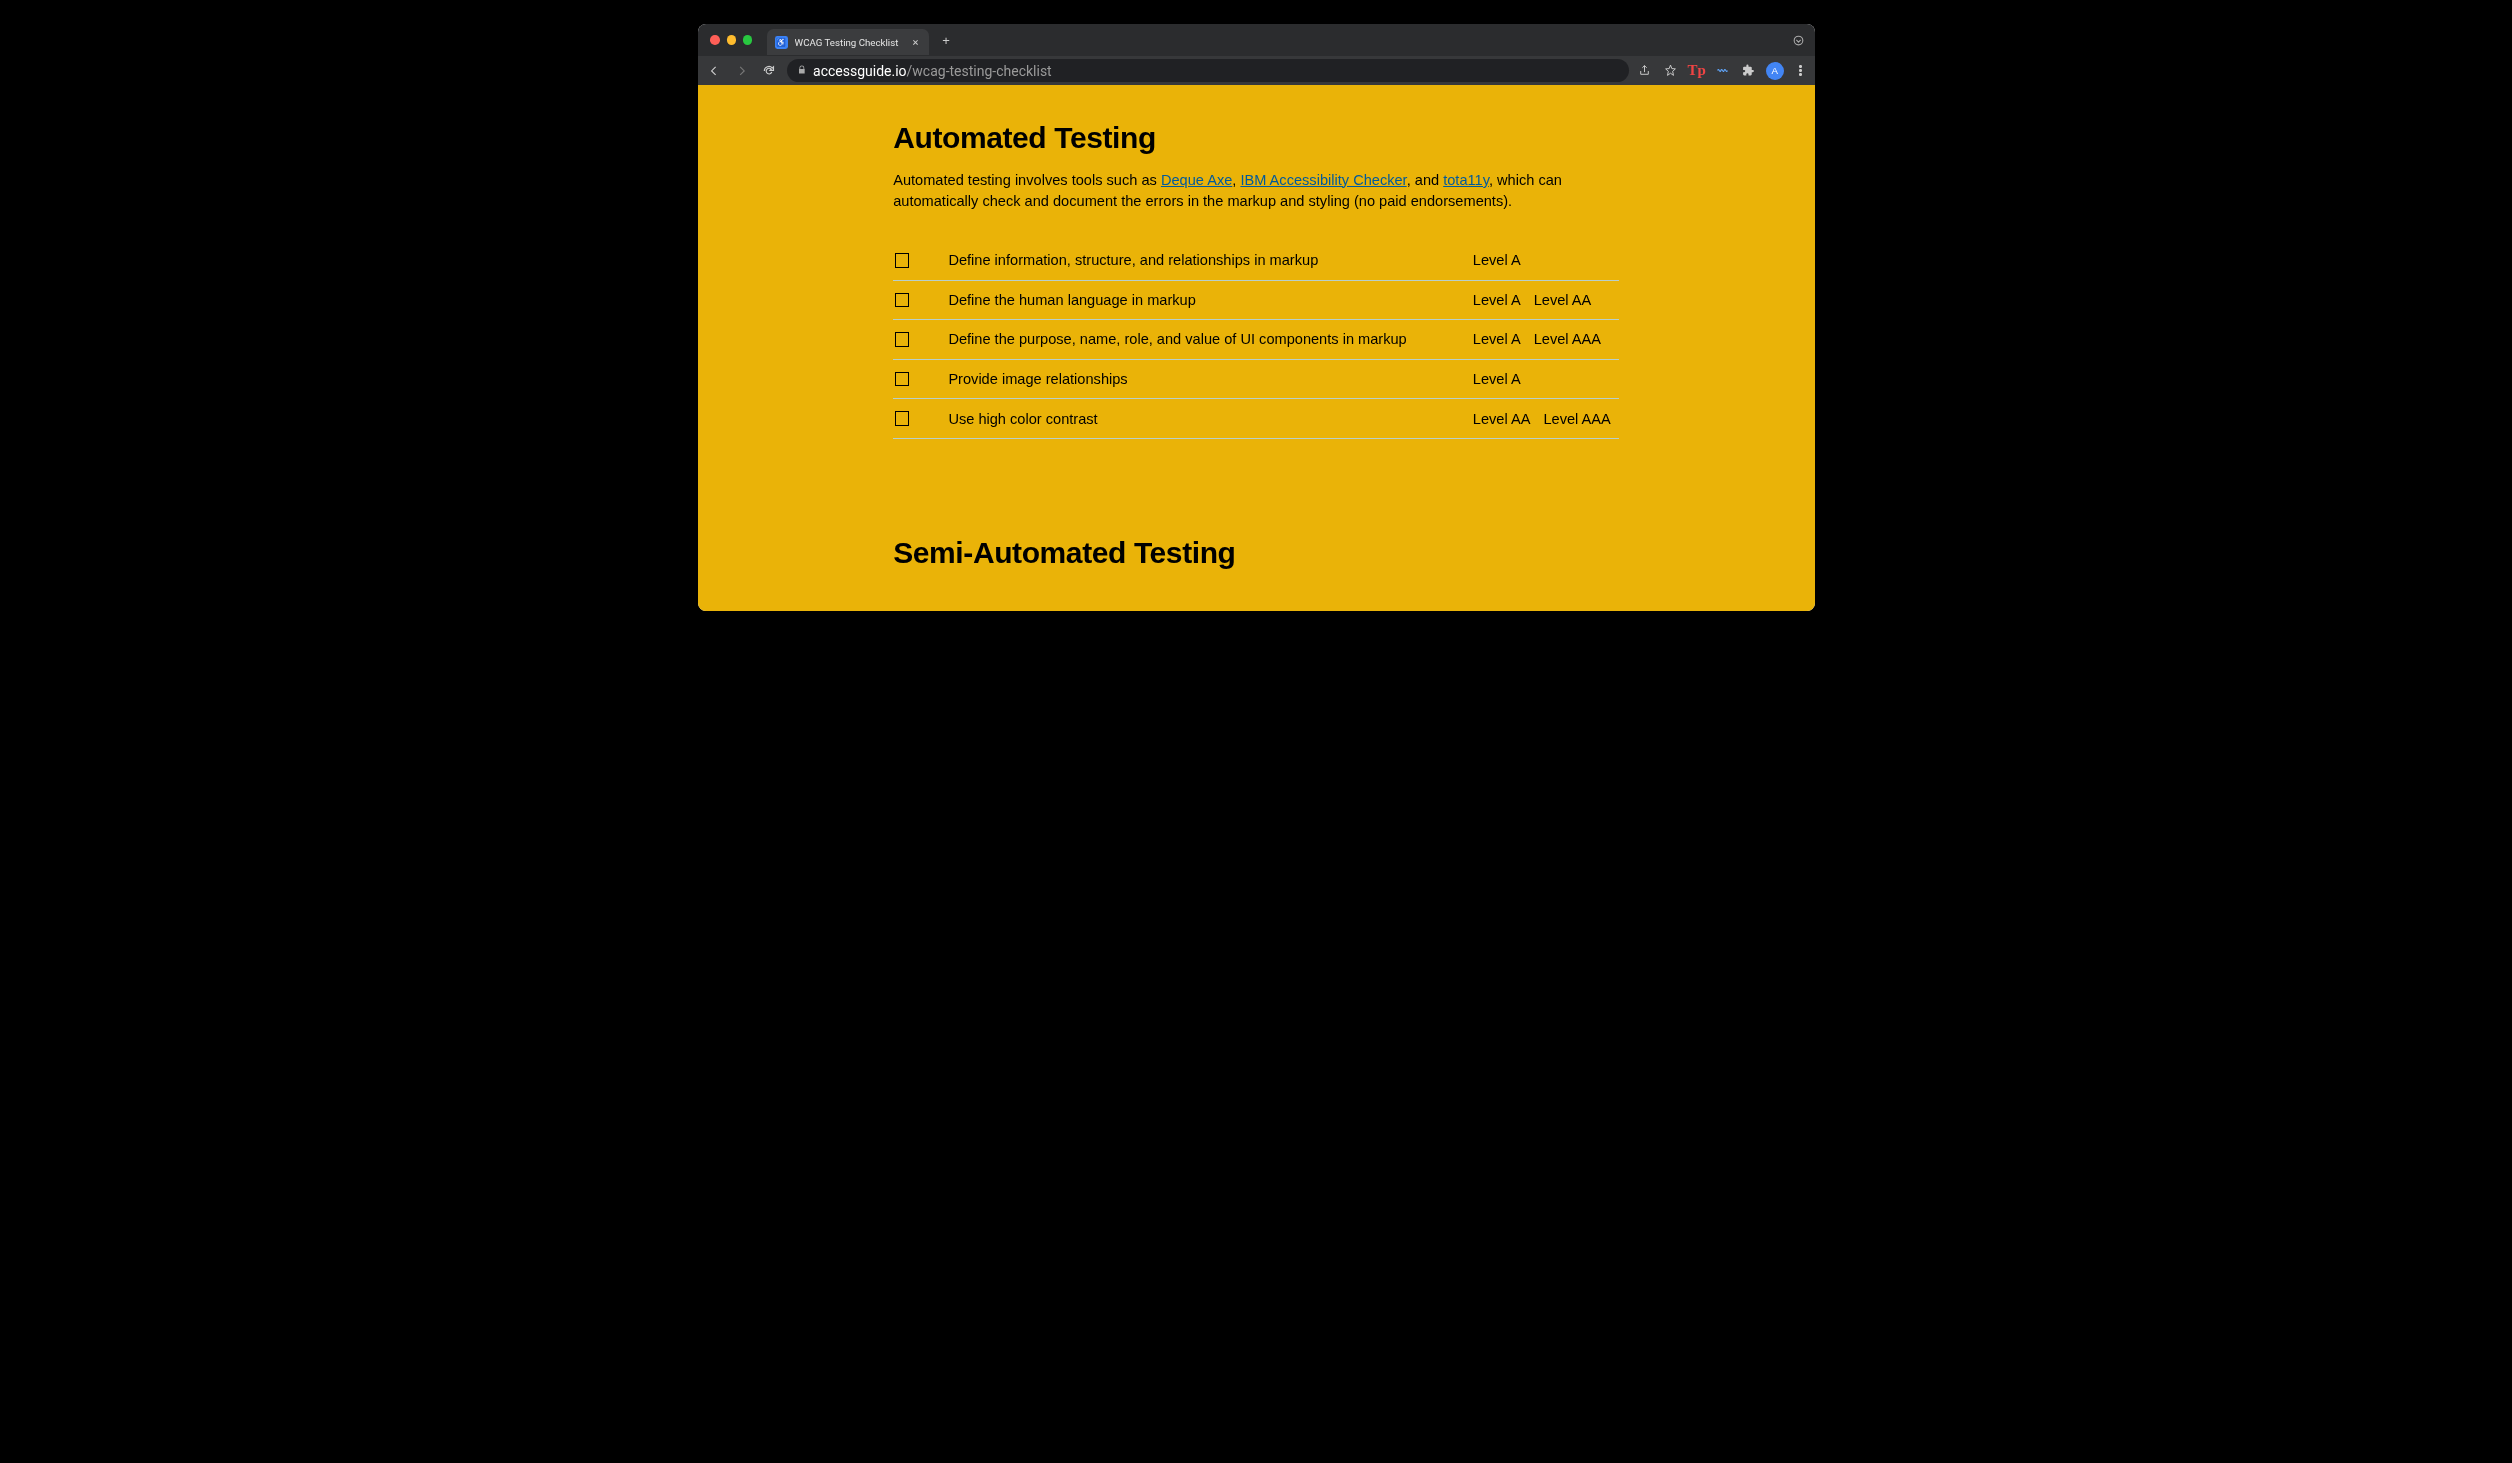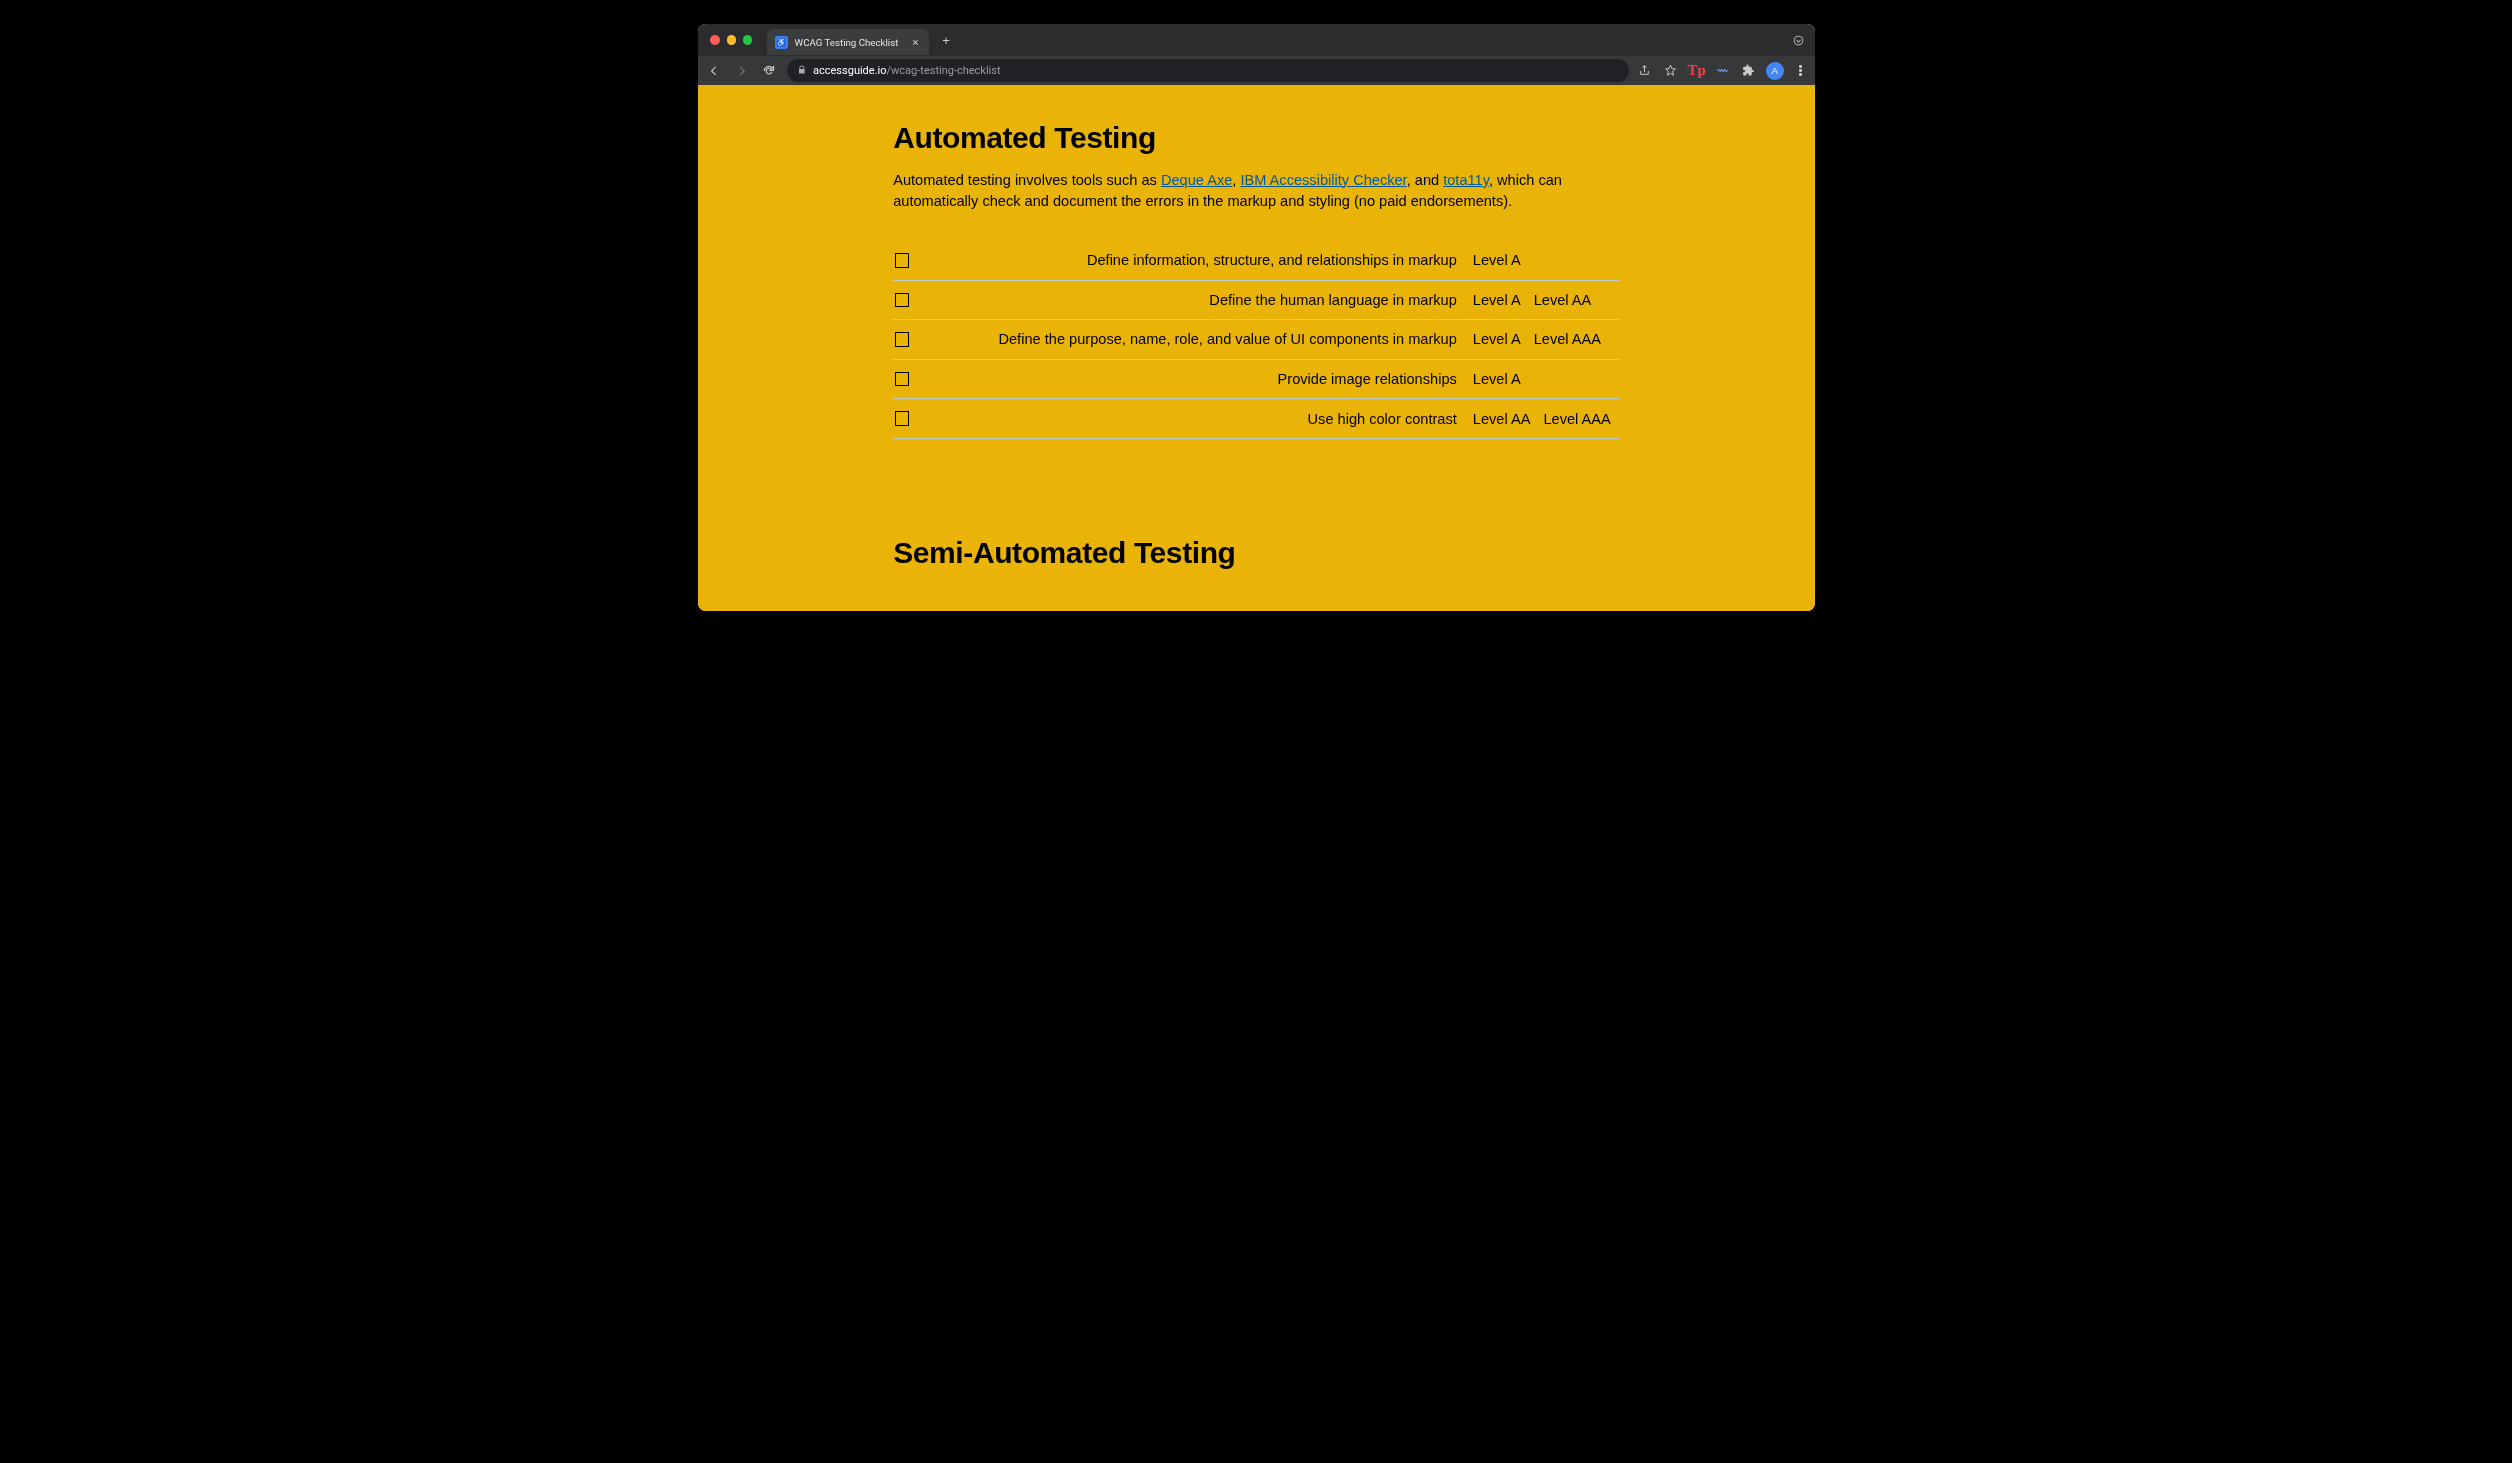--- a/index.html
+++ b/index.html
@@ -107,21 +107,21 @@
   flex: 1;
   display: flex;
   align-items: center;
   background: #202124;
   border-radius: 14.6px;
   height: 23px;
   padding: 0 9.7px;
   margin: 0 3.2px;
   gap: 6.5px;
   color: #e6e6e6;
-  font-size: 11px;
+  font-size: 14px;
   font-family: -apple-system, BlinkMacSystemFont, "Segoe UI", Roboto, sans-serif;
 }
 .lock-icon { color: #aaa; font-size: 9px; }
 .url-text { flex: 1; }
 .url-domain { color: #fff; }
 .url-path { color: #9a9a9a; }
 .ext-icons {
   display: flex;
   align-items: center;
   gap: 8px;
@@ -178,21 +178,20 @@
 .checklist {
   display: flex;
   flex-direction: column;
 }
 .check-row {
   display: flex;
   align-items: center;
   padding: 11.3px 0;
   border-bottom: 0.8px solid #b8cfcb;
   gap: 16px;
-  text-align: right;
 }
 .check-row:last-child { border-bottom: 0.8px solid #b8cfcb; }
 .checkbox {
   width: 14.6px; height: 14.6px;
   border: 1.6px solid #000;
   flex-shrink: 0;
   margin-left: 1.6px;
   cursor: pointer;
 }
 .check-label {

